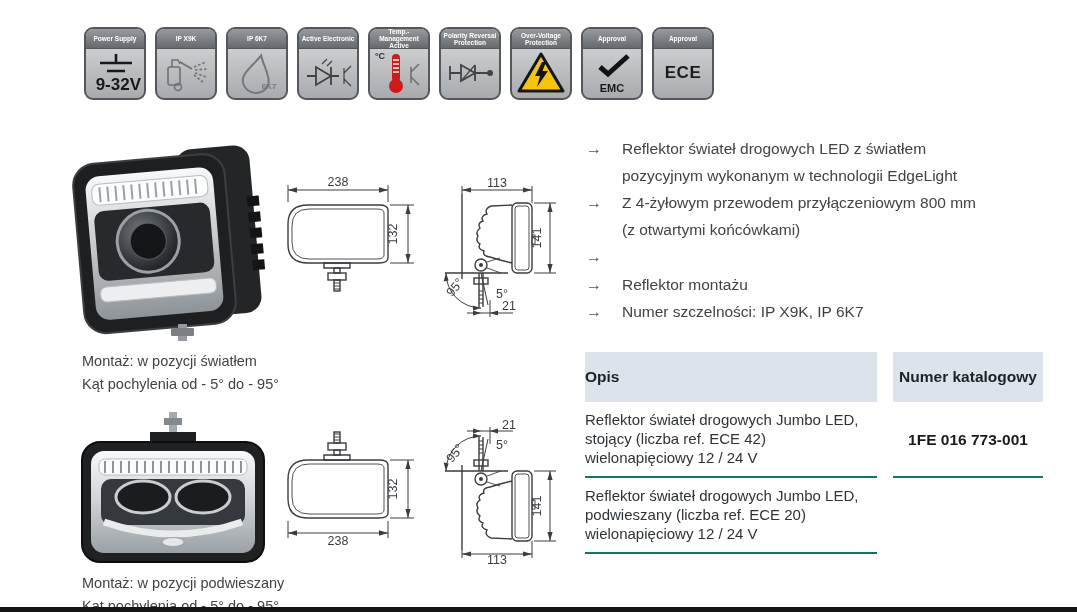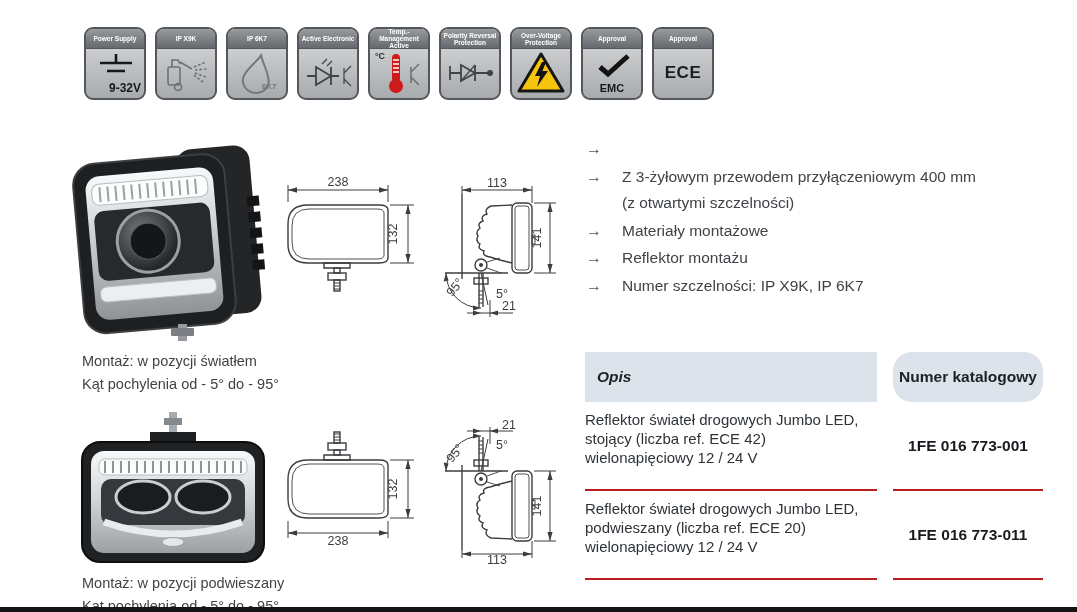--- a/index.html
+++ b/index.html
@@ -6,21 +6,21 @@
   #page{position:relative;width:1077px;height:612px;background:#ffffff;
         font-family:"Liberation Sans",sans-serif;color:#3f4347;overflow:hidden;}
   
   .badges{position:absolute;left:84px;top:27px;display:flex;gap:9px;}
   .tile{width:62px;height:73px;border:2px solid #54575b;border-radius:9px;box-sizing:border-box;
         background:linear-gradient(180deg,#dcdee0 0%,#c3c5c7 45%,#a8abae 100%);overflow:hidden;}
   .tile-head{height:20px;background:linear-gradient(180deg,#989b9e,#66696d);border-bottom:1px solid #55585c;
         color:#fff;font-size:6.5px;line-height:7px;font-weight:bold;display:flex;align-items:center;
         justify-content:center;text-align:center;padding:1px 2px;box-sizing:border-box;}
   .tile-body{height:47px;position:relative;display:flex;align-items:center;justify-content:center;}
-  .tile-value{position:absolute;right:3px;bottom:1px;font-size:12px;font-weight:bold;color:#17181a;}
+  .tile-value{position:absolute;right:3px;bottom:1px;font-size:17px;font-weight:bold;color:#17181a;}
   .drop-value{position:absolute;left:0;right:0;bottom:5px;text-align:center;font-size:8px;font-weight:bold;color:#73767a;margin-left:24px;}
   .degc{position:absolute;left:5px;top:2px;font-size:9px;font-weight:bold;color:#2b2d2f;}
   .emc{position:absolute;left:0;right:0;bottom:2px;text-align:center;font-weight:bold;font-size:11px;color:#17181a;}
   .ece{font-size:17px;font-weight:bold;color:#1b1c1e;letter-spacing:.5px;}
   
   .photo1{position:absolute;left:62px;top:118px;}
   .photo2{position:absolute;left:70px;top:412px;}
   .caption{position:absolute;font-size:14.5px;line-height:23px;color:#3f4347;}
   .cap1{left:82px;top:350px;}
   .cap2{left:82px;top:572px;}
@@ -36,23 +36,23 @@
   
   .features{position:absolute;left:586px;top:136px;width:470px;list-style:none;margin:0;padding:0;}
   .feature{display:flex;margin-bottom:1px;font-size:15.5px;line-height:26.5px;color:#3f4347;}
   .feature .arr{width:36px;flex:none;color:#53575c;font-size:16px;}
   .feature .ftxt{width:400px;}
   
   .table{position:absolute;left:585px;top:352px;display:flex;gap:16px;}
   .t-left{width:292px;} .t-right{width:150px;}
   .t-head{height:50px;background:#dde3ea;font-weight:bold;font-size:15.5px;color:#1c2127;
           display:flex;align-items:center;box-sizing:border-box;}
-  .t-left .t-head{padding-left:12px;font-style:italic;}
-  .t-right .t-head{justify-content:center;border-radius:19px;}
-  .t-row{height:89px;border-bottom:2px solid #b91c1c;box-sizing:border-box;padding-top:8px;
+  .t-left .t-head{}
+  .t-right .t-head{justify-content:center;}
+  .t-row{height:76px;border-bottom:2px solid #0f766e;box-sizing:border-box;padding-top:8px;
          font-size:15px;line-height:19px;color:#2e3338;}
   .t-row.pn{display:flex;align-items:center;justify-content:center;font-weight:bold;
             font-size:15.5px;color:#171b1f;padding-top:0;}
   
   .bottombar{position:absolute;left:0;right:0;bottom:0;height:5px;background:#141414;}
 </style>
 </head>
 <body>
 
 <div id="page">
@@ -328,33 +328,34 @@
     <text x="60" y="146" text-anchor="middle">113</text>
     <text x="104" y="88" text-anchor="middle" transform="rotate(-90 104 88)">141</text>
     <text x="21" y="38" text-anchor="middle" transform="rotate(-50 21 38)">95°</text>
     <text x="59" y="31">5°</text>
     <text x="65" y="11">21</text>
   </svg>
 
   <ul class="features">
     <li class="feature">
       <span class="arr">→</span>
-    </li>
-    <li class="feature">
-      <span class="arr">→</span>
       <div class="ftxt">
-        <div>Z 3-żyłowym przewodem przyłączeniowym 400 mm</div>
-        <div>(z otwartymi szczelności)</div>
+        <div>Reflektor świateł drogowych LED z światłem</div>
+        <div>pozycyjnym wykonanym w technologii EdgeLight</div>
       </div>
     </li>
     <li class="feature">
       <span class="arr">→</span>
       <div class="ftxt">
-        <div>Materiały montażowe</div>
-      </div>
+        <div>Z 4-żyłowym przewodem przyłączeniowym 800 mm</div>
+        <div>(z otwartymi końcówkami)</div>
+      </div>
+    </li>
+    <li class="feature">
+      <span class="arr">→</span>
     </li>
     <li class="feature">
       <span class="arr">→</span>
       <div class="ftxt">
         <div>Reflektor montażu</div>
       </div>
     </li>
     <li class="feature">
       <span class="arr">→</span>
       <div class="ftxt">
@@ -373,18 +374,17 @@
       </div>
       <div class="t-row">
         <div>Reflektor świateł drogowych Jumbo LED,</div>
         <div>podwieszany (liczba ref. ECE 20)</div>
         <div>wielonapięciowy 12 / 24 V</div>
       </div>
     </div>
     <div class="t-right">
       <div class="t-head">Numer katalogowy</div>
       <div class="t-row pn">1FE 016 773-001</div>
-      <div class="t-row pn">1FE 016 773-011</div>
     </div>
   </div>
 
   <div class="bottombar"></div>
 </div>
 
 </body></html>

